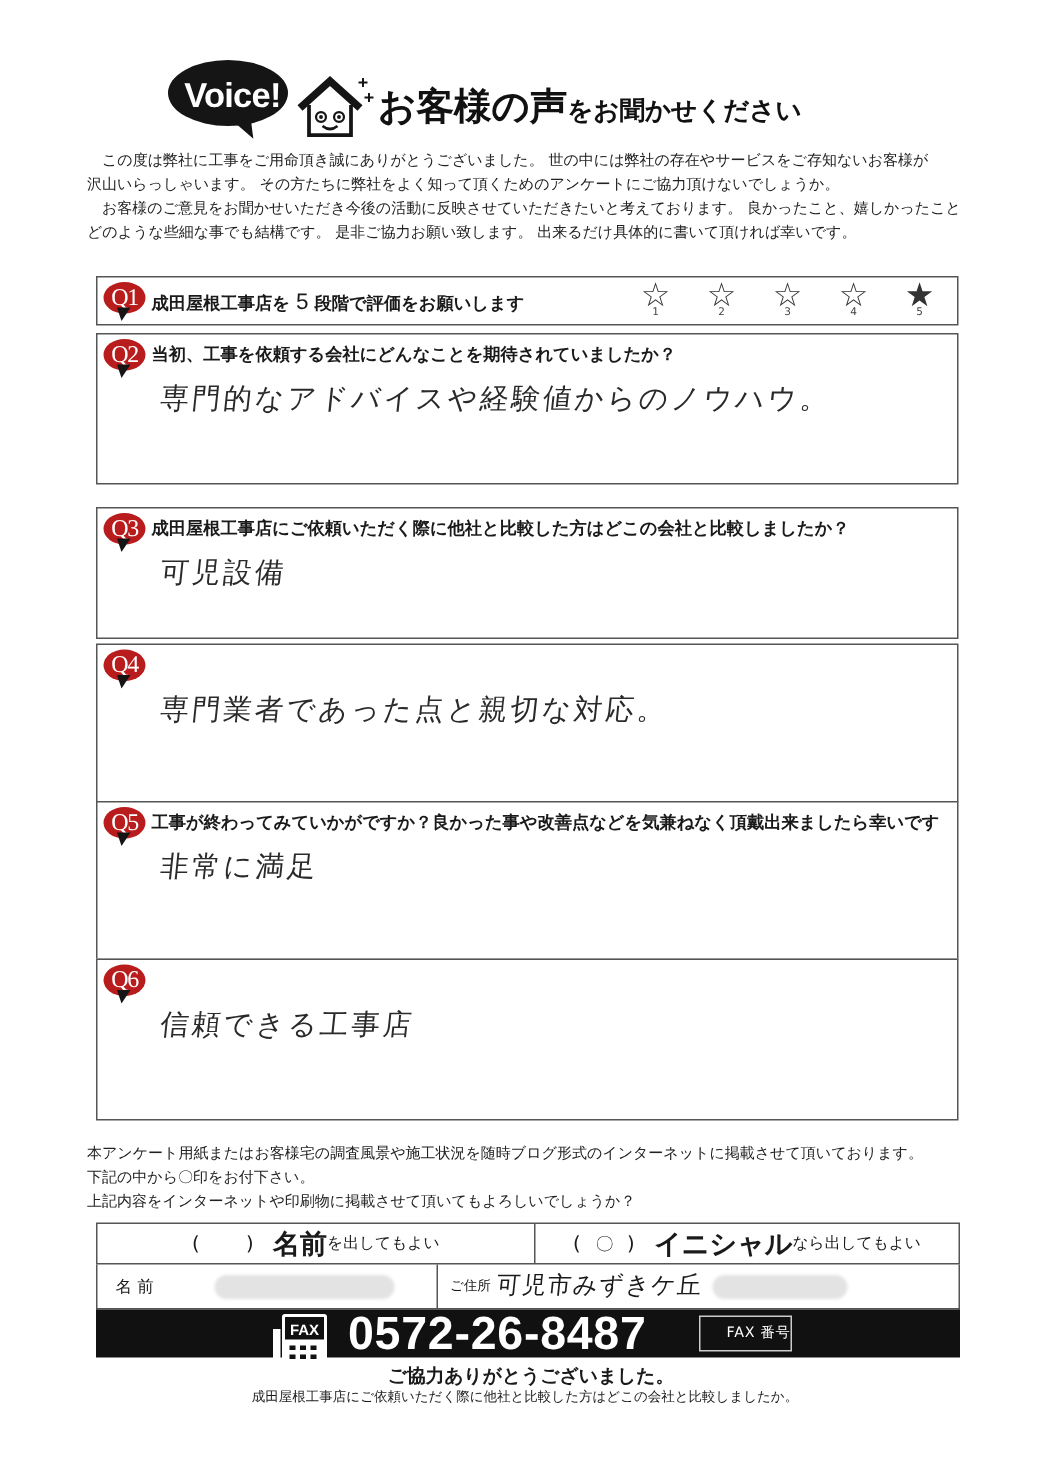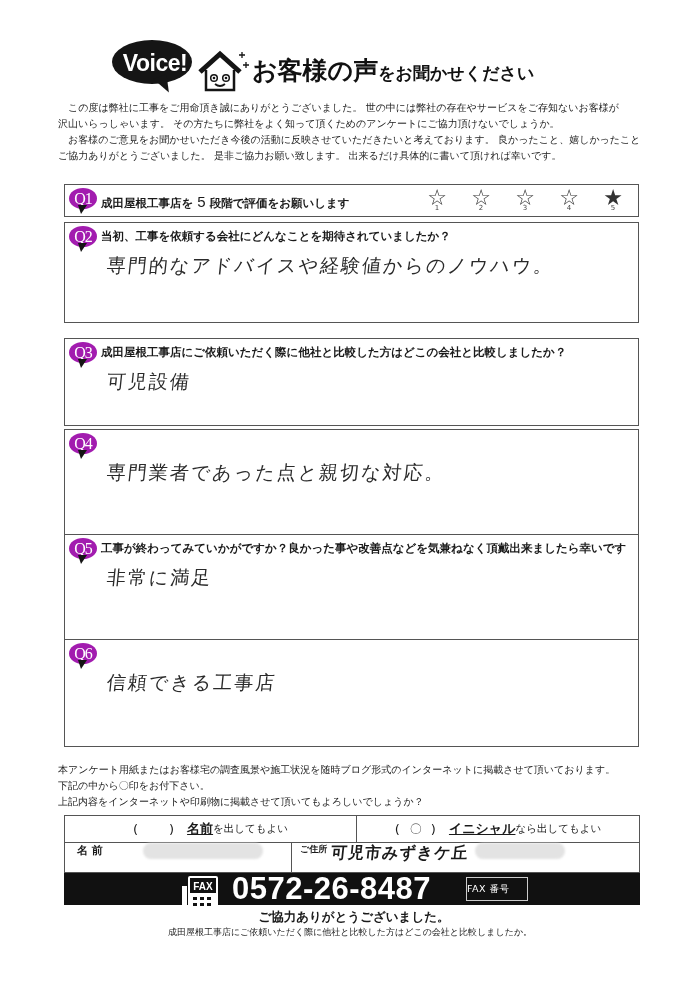--- a/index.html
+++ b/index.html
@@ -14,21 +14,21 @@
     .title { position: absolute; left: 140px; top: 16px; white-space: nowrap; font-weight: bold; color: #111; }
     .title .big { font-size: 25px; }
     .title .small { font-size: 17px; }
 
     .intro { position: absolute; left: 58px; top: 100px; width: 600px; font-size: 10px; line-height: 16px; color: #222; }
     .intro p { white-space: nowrap; }
     .intro p.indent { padding-left: 10px; }
 
     .qbox { position: absolute; left: 64px; width: 575px; border: 1.5px solid #555; background: #fff; }
     .q1box { top: 184px; height: 33px; }
-    .qbadge { position: absolute; left: 4px; top: 3px; width: 28px; height: 21px; background: #a21caf; border-radius: 50%; color: #fff; font-family: "Liberation Serif", serif; font-size: 16px; line-height: 21px; text-align: center; letter-spacing: -1px; }
+    .qbadge { position: absolute; left: 4px; top: 3px; width: 28px; height: 21px; background: #b91c1c; border-radius: 50%; color: #fff; font-family: "Liberation Serif", serif; font-size: 16px; line-height: 21px; text-align: center; letter-spacing: -1px; }
     .qbadge::after { content: ""; position: absolute; left: 9px; top: 17px; border-left: 3px solid transparent; border-right: 6px solid transparent; border-top: 9px solid #151515; }
     .qtext { position: absolute; left: 36px; top: 6px; font-size: 11.5px; font-weight: bold; white-space: nowrap; color: #1a1a1a; }
     .q1box .qtext { top: 8px; }
     .qtext .num { font-size: 15px; font-weight: normal; font-family: "Liberation Sans", sans-serif; }
 
     .stars { position: absolute; right: 14px; top: 2px; display: flex; gap: 22px; }
     .star { position: relative; width: 22px; height: 28px; text-align: center; }
     .star .glyph { font-size: 22px; line-height: 22px; color: #333; }
     .star .snum { position: absolute; left: 0; top: 17px; width: 22px; text-align: center; font-size: 7px; color: #444; }
 
@@ -42,34 +42,34 @@
 
     .notice { position: absolute; left: 58px; top: 762px; font-size: 10px; line-height: 16px; color: #222; }
     .notice p { white-space: nowrap; }
 
     .consent { position: absolute; left: 64px; top: 815px; width: 576px; height: 28px; border: 1.5px solid #555; display: flex; }
     .consent .cell { display: flex; align-items: center; justify-content: center; font-size: 12px; white-space: nowrap; }
     .consent .cell.left { width: 292px; border-right: 1.5px solid #555; }
     .consent .cell.right { flex: 1; }
     .consent .paren { font-size: 13px; letter-spacing: 1px; }
     .consent .gap { display: inline-block; width: 30px; text-align: center; font-size: 12px; }
-    .consent .strong { font-weight: bold; font-size: 13px; margin-left: 12px; text-decoration: underline; }
+    .consent .strong { font-weight: bold; font-size: 18px; margin-left: 12px; }
     .consent .weak { font-size: 10.5px; }
 
     .namerow { position: absolute; left: 64px; top: 843px; width: 576px; height: 30px; border: 1.5px solid #555; border-top: none; display: flex; }
-    .namerow .ncell { position: relative; height: 100%; display: flex; align-items: flex-start; font-weight: bold; }
+    .namerow .ncell { position: relative; height: 100%; display: flex; align-items: center; }
     .namerow .ncell.left { width: 227px; border-right: 1.5px solid #555; padding-left: 12px; font-size: 11px; }
     .namerow .ncell.right { flex: 1; padding-left: 8px; font-size: 9px; }
     .redact { display: inline-block; height: 16px; background: #e3e3e3; border-radius: 8px; filter: blur(1px); }
     .addr-hand { font-family: "DejaVu Serif", serif; font-size: 16px; margin-left: 4px; transform: skewX(-6deg); display: inline-block; letter-spacing: 1px; }
 
     .faxbar { position: absolute; left: 64px; top: 873px; width: 576px; height: 32px; background: #111; }
     .fax-icon { position: absolute; left: 118px; top: 3px; width: 38px; height: 34px; }
     .fax-number { position: absolute; left: 168px; top: -2px; color: #fff; font-family: "Liberation Sans", sans-serif; font-size: 31px; font-weight: bold; letter-spacing: 0.5px; text-align: right; }
-    .fax-label { position: absolute; left: 402px; top: 4px; width: 62px; height: 24px; border: 1px solid #ccc; color: #fff; font-size: 9.5px; line-height: 22px; text-align: left; letter-spacing: 0.5px; }
+    .fax-label { position: absolute; left: 402px; top: 4px; width: 62px; height: 24px; border: 1px solid #ccc; color: #fff; font-size: 9.5px; line-height: 22px; text-align: right; letter-spacing: 0.5px; }
 
     .footer { position: absolute; left: 0; top: 908px; width: 700px; text-align: center; }
     .footer .thanks { font-size: 12.5px; font-weight: bold; line-height: 17px; margin-left: 8px; }
     .footer .company { font-size: 9.5px; line-height: 14px; letter-spacing: 0.5px; }
     .footer .privacy { font-size: 9px; line-height: 14px; }
   </style>
 </head>
 <body>
 
 <div class="header">
@@ -89,21 +89,21 @@
   </svg>
   <div class="title">
     <span class="big">お客様の声</span><span class="small">をお聞かせください</span>
   </div>
 </div>
 
 <div class="intro">
   <p class="indent">この度は弊社に工事をご用命頂き誠にありがとうございました。 世の中には弊社の存在やサービスをご存知ないお客様が</p>
   <p>沢山いらっしゃいます。 その方たちに弊社をよく知って頂くためのアンケートにご協力頂けないでしょうか。</p>
   <p class="indent">お客様のご意見をお聞かせいただき今後の活動に反映させていただきたいと考えております。 良かったこと、嬉しかったこと</p>
-  <p>ご協力ありがとうございました。 是非ご協力お願い致します。 出来るだけ具体的に書いて頂ければ幸いです。</p>
+  <p>どのような些細な事でも結構です。 是非ご協力お願い致します。 出来るだけ具体的に書いて頂ければ幸いです。</p>
 </div>
 
 <div class="qbox q1box">
   <div class="qbadge">Q1</div>
   <div class="qtext">
     <span>成田屋根工事店を</span>
     <span class="num">5</span>
     <span>段階で評価をお願いします</span>
   </div>
   <div class="stars">

